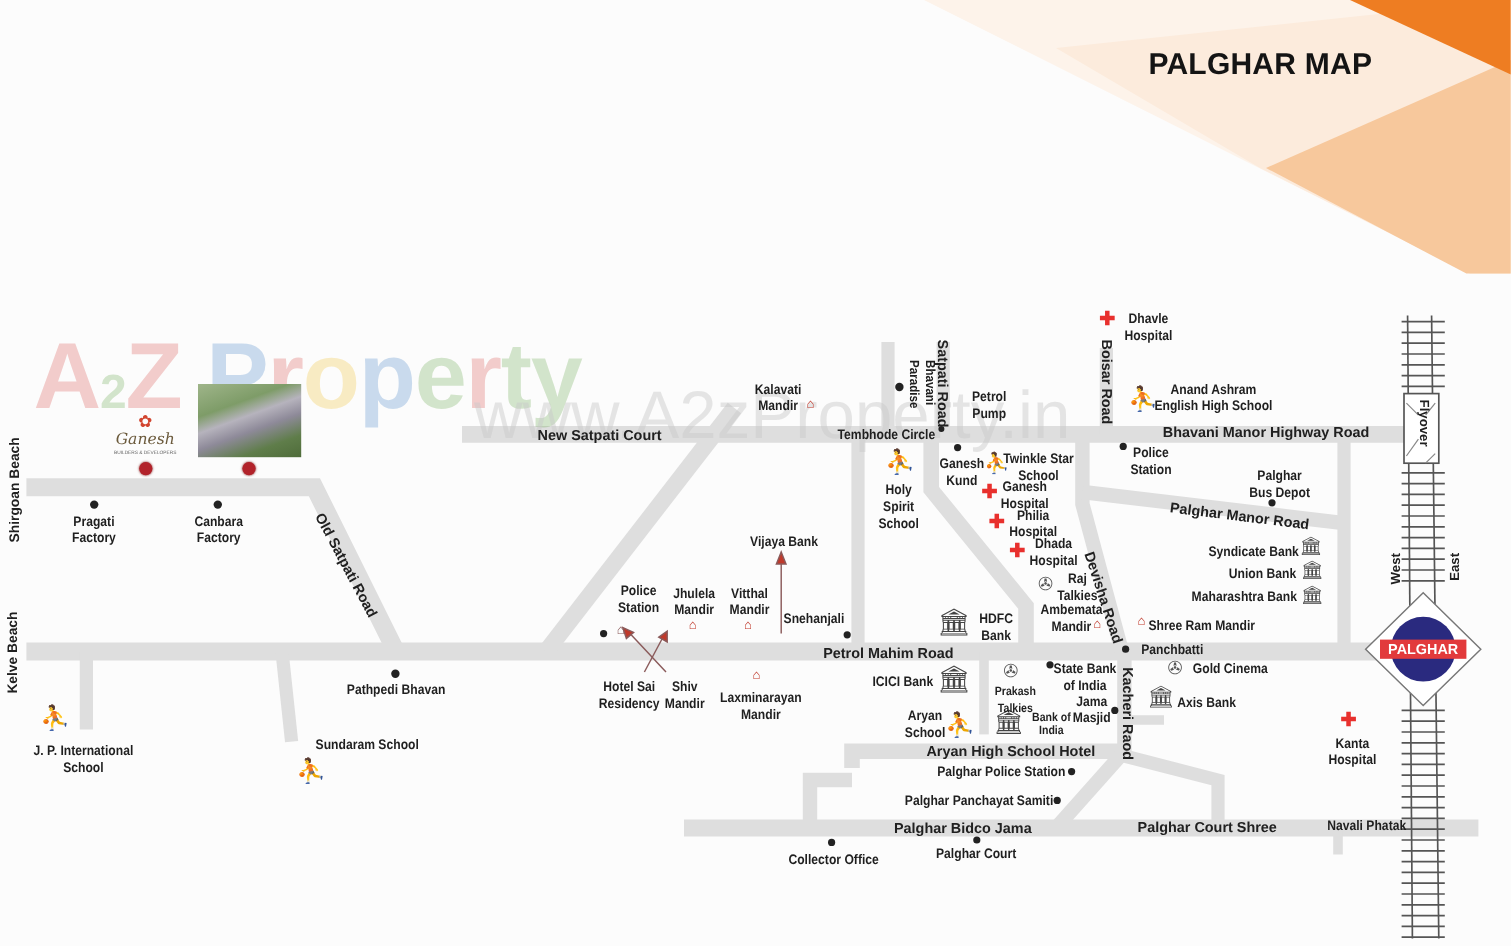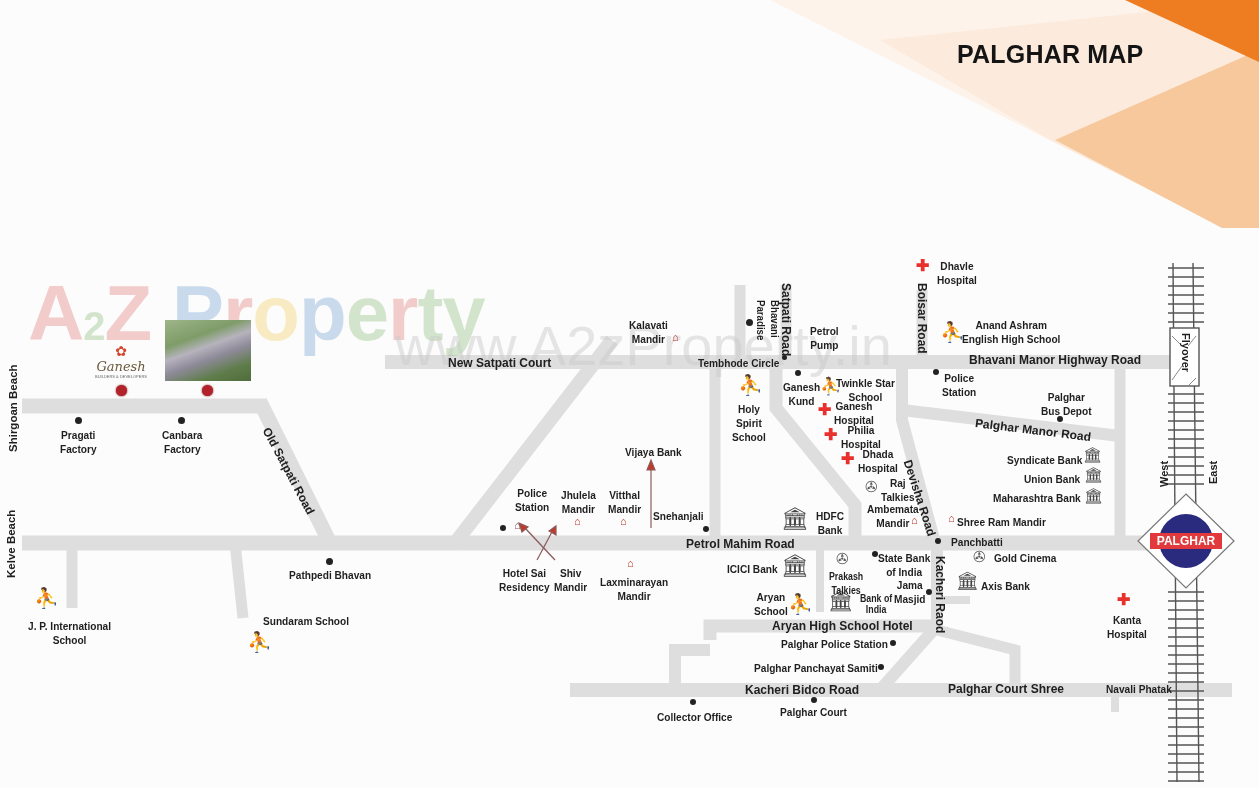--- a/index.html
+++ b/index.html
@@ -158,21 +158,21 @@
 <div class="rd" style="left:448px;top:356px">New Satpati Court</div>
 <div class="rd" style="left:272px;top:425px;transform:rotate(62deg)">Old Satpati Road</div>
 <div class="rd" style="left:793px;top:283px;transform:rotate(90deg)">Satpati Road</div>
 <div class="rd" style="left:929px;top:283px;transform:rotate(90deg)">Boisar Road</div>
 <div class="rd" style="left:969px;top:353px">Bhavani Manor Highway Road</div>
 <div class="rd" style="left:976px;top:416px;transform:rotate(7deg)">Palghar Manor Road</div>
 <div class="rd" style="left:914px;top:458px;transform:rotate(72deg)">Devisha Road</div>
 <div class="rd" style="left:686px;top:537px">Petrol Mahim Road</div>
 <div class="rd" style="left:947px;top:556px;transform:rotate(90deg)">Kacheri Raod</div>
 <div class="rd" style="left:772px;top:619px">Aryan High School Hotel</div>
-<div class="rd" style="left:745px;top:683px">Kacheri Bidco Road</div>
+<div class="rd" style="left:745px;top:683px">Palghar Bidco Jama</div>
 <div class="rd" style="left:948px;top:682px">Palghar Court Shree</div>
 <div class="rd" style="left:1192px;top:333px;transform:rotate(90deg);font-size:11px">Flyover</div>
 <div class="rd" style="left:1158px;top:487px;transform:rotate(-90deg);font-size:11px">West</div>
 <div class="rd" style="left:1207px;top:484px;transform:rotate(-90deg);font-size:11px">East</div>
 <div class="rd" style="left:7px;top:452px;transform:rotate(-90deg);font-size:11.5px">Shirgoan Beach</div>
 <div class="rd" style="left:5px;top:578px;transform:rotate(-90deg);font-size:11.5px">Kelve Beach</div>
 
 <div class="station-lbl">PALGHAR</div>
 
 <div class="dot" style="left:75px;top:417px"></div>

